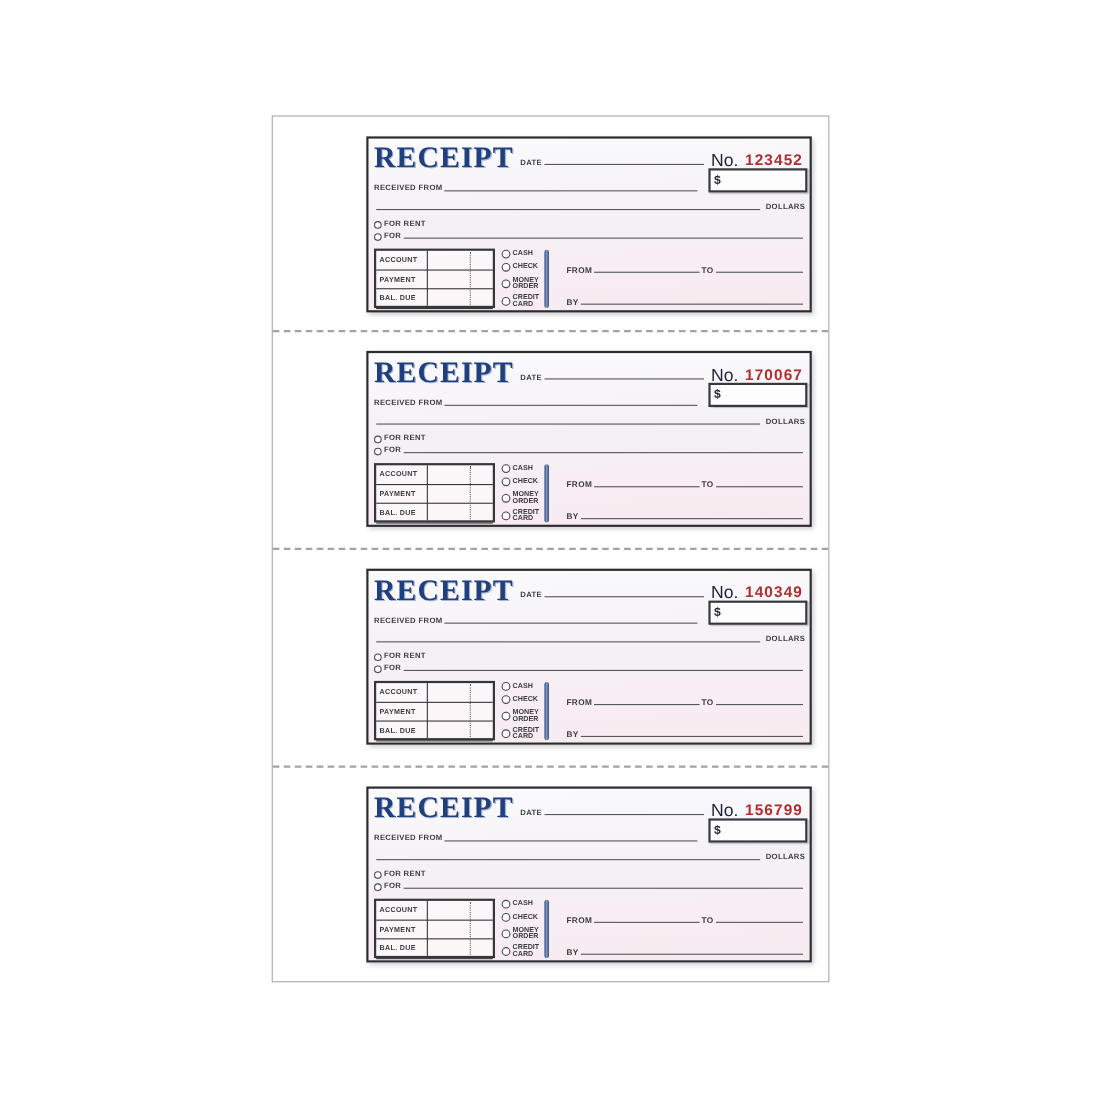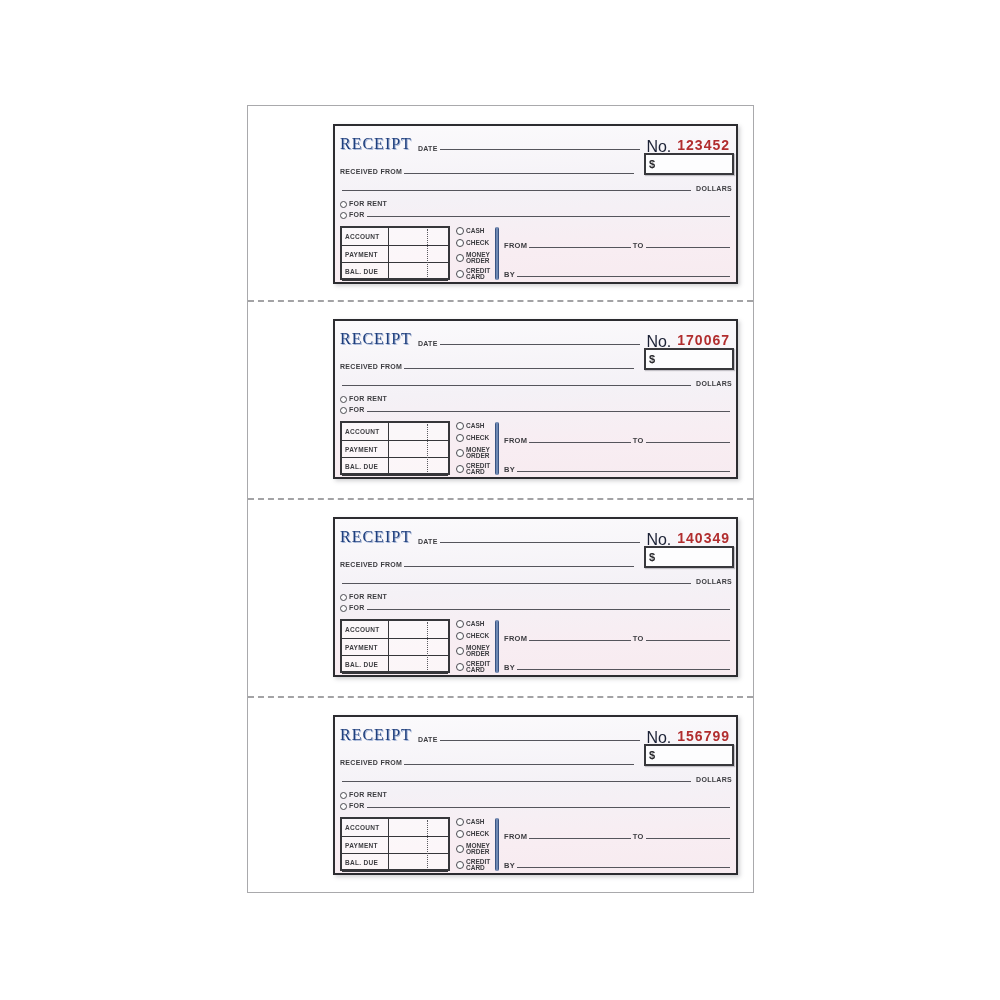--- a/index.html
+++ b/index.html
@@ -20,22 +20,22 @@
     position: absolute; left: 85px; width: 405px; height: 160px;
     border: 2px solid #2c2c30; box-sizing: border-box;
     background: linear-gradient(178deg, #fbfafc 0%, #f4f1f6 45%, #f8edf2 78%, #f7ebf0 100%);
     box-shadow: 2px 2px 4px rgba(120,120,130,0.35);
   }
   .hdr-row {
     position: absolute; top: 3px; left: 5px; right: 4px; height: 26px;
     display: flex; align-items: flex-end;
   }
   .logo {
-    font-family: "Liberation Serif", serif; font-weight: normal;
-    font-size: 16px; line-height: 23px; letter-spacing: 1px;
+    font-family: "Liberation Serif", serif; font-weight: bold;
+    font-size: 27px; line-height: 23px; letter-spacing: 1px;
     color: #1f3f7d; text-shadow: 1px 1px 0 rgba(160,178,214,0.95);
     white-space: nowrap;
   }
   .tiny-label {
     font-size: 7px; font-weight: bold; color: #3c3c40; letter-spacing: 0.3px;
     line-height: 8px; white-space: nowrap;
   }
   .fill-line { flex: 1; border-bottom: 1px solid #55555c; height: 1px; margin: 0 2px 2px 2px; }
   .hdr-row .date-lab { margin-left: 6px; margin-bottom: 2px; }
   .hdr-row .date-line { margin-bottom: 5px; }
@@ -77,21 +77,21 @@
   }
   .method { display: flex; align-items: center; }
   .method .radio-circle { width: 8px; height: 8px; margin-right: 2px; }
   .method .tiny-label { font-size: 6.5px; line-height: 6px; letter-spacing: 0; white-space: normal; }
   .accent-bar {
     position: absolute; left: 160px; top: 101px; width: 4px; height: 53px;
     background: linear-gradient(90deg, #203a6a 0%, #89a3cc 50%, #203a6a 100%);
     border-radius: 2px;
   }
   .fromto { position: absolute; left: 169px; top: 100px; right: 4px; height: 54px; }
-  .ft-row { position: absolute; left: 0; right: 0; display: flex; align-items: flex-end; height: 11px; justify-content: space-between; }
+  .ft-row { position: absolute; left: 11px; right: 0; display: flex; align-items: flex-end; height: 11px; justify-content: space-between; }
   .ft-row.top { top: 13px; }
   .ft-row.bottom { bottom: 1px; }
   .t-lab { font-size: 7.5px; font-weight: bold; color: #3c3c40; letter-spacing: 0.3px; line-height: 8px; white-space: nowrap; }
 </style>
 </head>
 <body>
 
 <div class="page" id="page">
   <div class="perforation" style="top:194px"></div>
   <div class="perforation" style="top:392px"></div>

